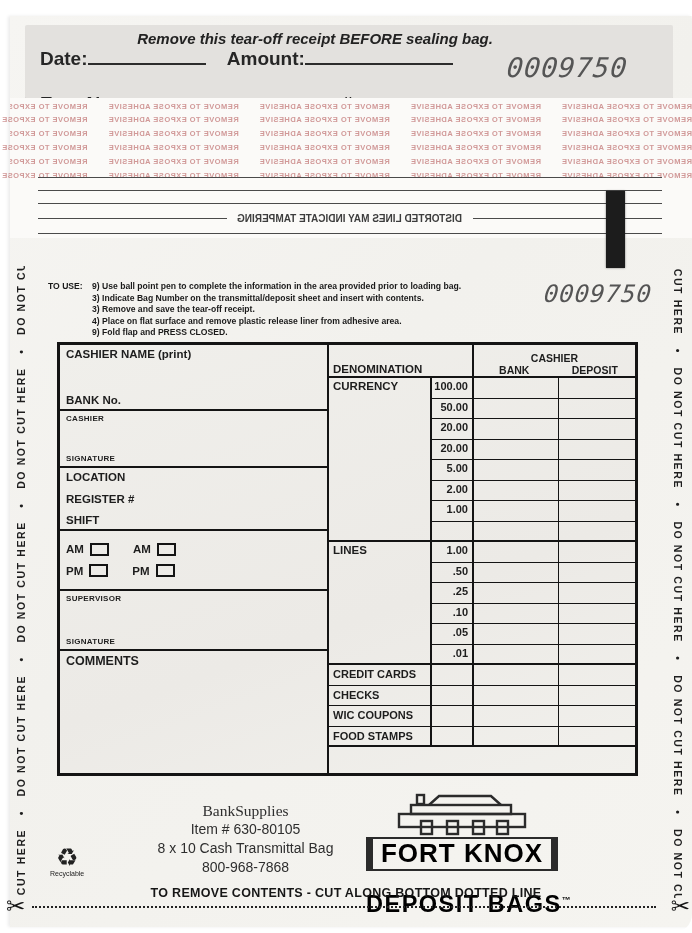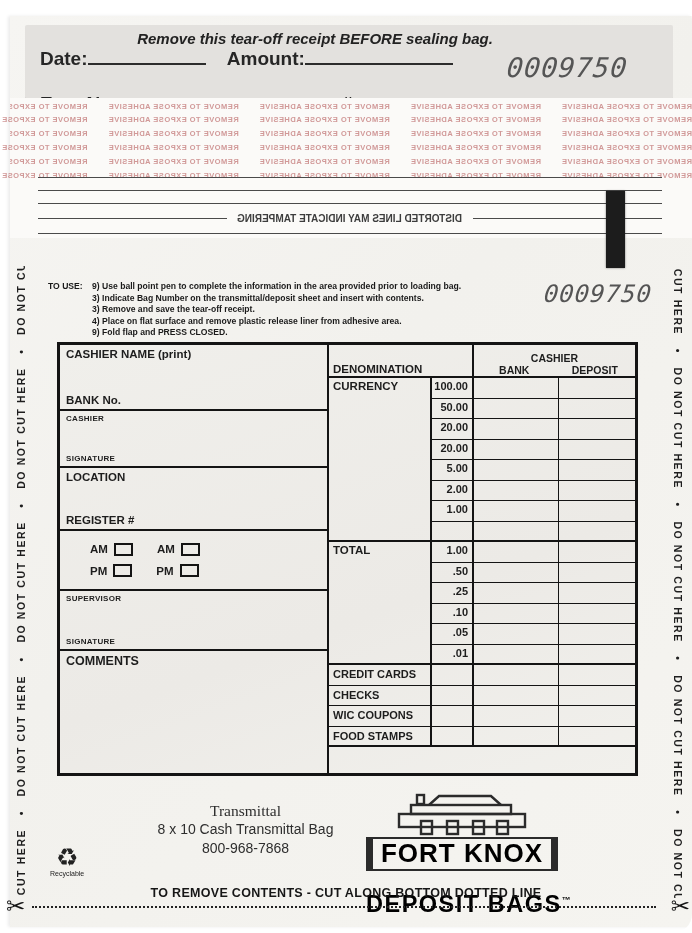--- a/index.html
+++ b/index.html
@@ -50,21 +50,21 @@
   .lpane{width:267px;flex:none;border-right:2px solid #141414;display:flex;flex-direction:column;}
   .lsec{border-bottom:2px solid #141414;position:relative;padding:3px 6px;box-sizing:border-box;}
   .lsec:last-child{border-bottom:none;flex:1;}
   .lbl-lg{font-size:11.5px;font-weight:bold;}
   .lbl-sm{font-size:8px;font-weight:bold;letter-spacing:.3px;}
   .lbl-xl{font-size:12.5px;font-weight:bold;}
   .s1{height:66px;} .s2{height:57px;} .s3{height:63px;display:flex;flex-direction:column;justify-content:space-between;}
   .s4{height:60px;display:flex;flex-direction:column;justify-content:space-evenly;}
   .s5{height:60px;}
   .bottom-abs{position:absolute;left:6px;bottom:3px;}
-  .chkrow{display:flex;align-items:center;gap:6px;font-size:11.5px;font-weight:bold;margin-left:24px;}
+  .chkrow{display:flex;align-items:center;gap:6px;font-size:11.5px;font-weight:bold;}
   .chk{display:inline-block;width:15px;height:9px;border:2.2px solid #141414;margin-right:18px;}
   
   .rpane{flex:1;display:grid;grid-template-columns:101px 42px 86px 1fr;
          grid-template-rows:33px repeat(18,1fr) 26px;}
   .cell{box-sizing:border-box;}
   .hdr-denom{grid-column:1/3;border-bottom:2px solid #141414;display:flex;align-items:flex-end;
              padding:0 0 1px 4px;font-size:11.5px;font-weight:bold;}
   .hdr-cashier{grid-column:3/5;border-left:2px solid #141414;border-bottom:2px solid #141414;
                display:flex;flex-direction:column;justify-content:flex-end;font-size:10.5px;font-weight:bold;}
   .hdr-cashier .top{text-align:center;}
@@ -165,20 +165,21 @@
         <div class="lbl-lg">CASHIER NAME (print)</div>
         <div class="lbl-lg bottom-abs">BANK No.</div>
       </div>
       <div class="lsec s2">
         <div class="lbl-sm">CASHIER</div>
         <div class="lbl-sm bottom-abs">SIGNATURE</div>
       </div>
       <div class="lsec s3">
         <div class="lbl-lg">LOCATION</div>
         <div class="lbl-lg">REGISTER #</div>
+        <div class="lbl-lg">SHIFT</div>
       </div>
       <div class="lsec s4">
         <div class="chkrow">
           <span>AM</span>
             <span class="chk"></span>
           <span>AM</span>
             <span class="chk"></span>
         </div>
         <div class="chkrow">
           <span>PM</span>
@@ -225,21 +226,21 @@
       <div class="cell vcell" style="grid-row:7">2.00</div>
       <div class="cell bcell" style="grid-row:7"></div>
       <div class="cell dcell" style="grid-row:7"></div>
       <div class="cell vcell" style="grid-row:8">1.00</div>
       <div class="cell bcell" style="grid-row:8"></div>
       <div class="cell dcell" style="grid-row:8"></div>
       <div class="cell vcell section-end" style="grid-row:9"></div>
       <div class="cell bcell section-end" style="grid-row:9"></div>
       <div class="cell dcell section-end" style="grid-row:9"></div>
 
-      <div class="cell lblcell lbl-coins">TOTAL</div>
+      <div class="cell lblcell lbl-coins">LINES</div>
       <div class="cell vcell" style="grid-row:10">1.00</div>
       <div class="cell bcell" style="grid-row:10"></div>
       <div class="cell dcell" style="grid-row:10"></div>
       <div class="cell vcell" style="grid-row:11">.50</div>
       <div class="cell bcell" style="grid-row:11"></div>
       <div class="cell dcell" style="grid-row:11"></div>
       <div class="cell vcell" style="grid-row:12">.25</div>
       <div class="cell bcell" style="grid-row:12"></div>
       <div class="cell dcell" style="grid-row:12"></div>
       <div class="cell vcell" style="grid-row:13">.10</div>
@@ -266,21 +267,22 @@
       <div class="cell dcell" style="grid-row:18"></div>
       <div class="cell misclbl section-end" style="grid-row:19">FOOD STAMPS</div>
       <div class="cell vcell section-end" style="grid-row:19"></div>
       <div class="cell bcell section-end" style="grid-row:19"></div>
       <div class="cell dcell section-end" style="grid-row:19"></div>
 
     </div>
   </div>
 
   <div class="foot-info">
-    <div class="foot-brand">Transmittal</div>
+    <div class="foot-brand">BankSupplies</div>
+    <div>Item # 630-80105</div>
     <div>8 x 10 Cash Transmittal Bag</div>
     <div>800-968-7868</div>
   </div>
 
   <div class="logo">
     <svg width="150" height="44" viewBox="0 0 150 44">
       <g fill="none" stroke="#2b2b2b" stroke-width="2.4">
         <rect x="30" y="2" width="7" height="9"></rect>
         <polyline points="42,12 52,3 104,3 114,12"></polyline>
         <rect x="24" y="12" width="100" height="9"></rect>

